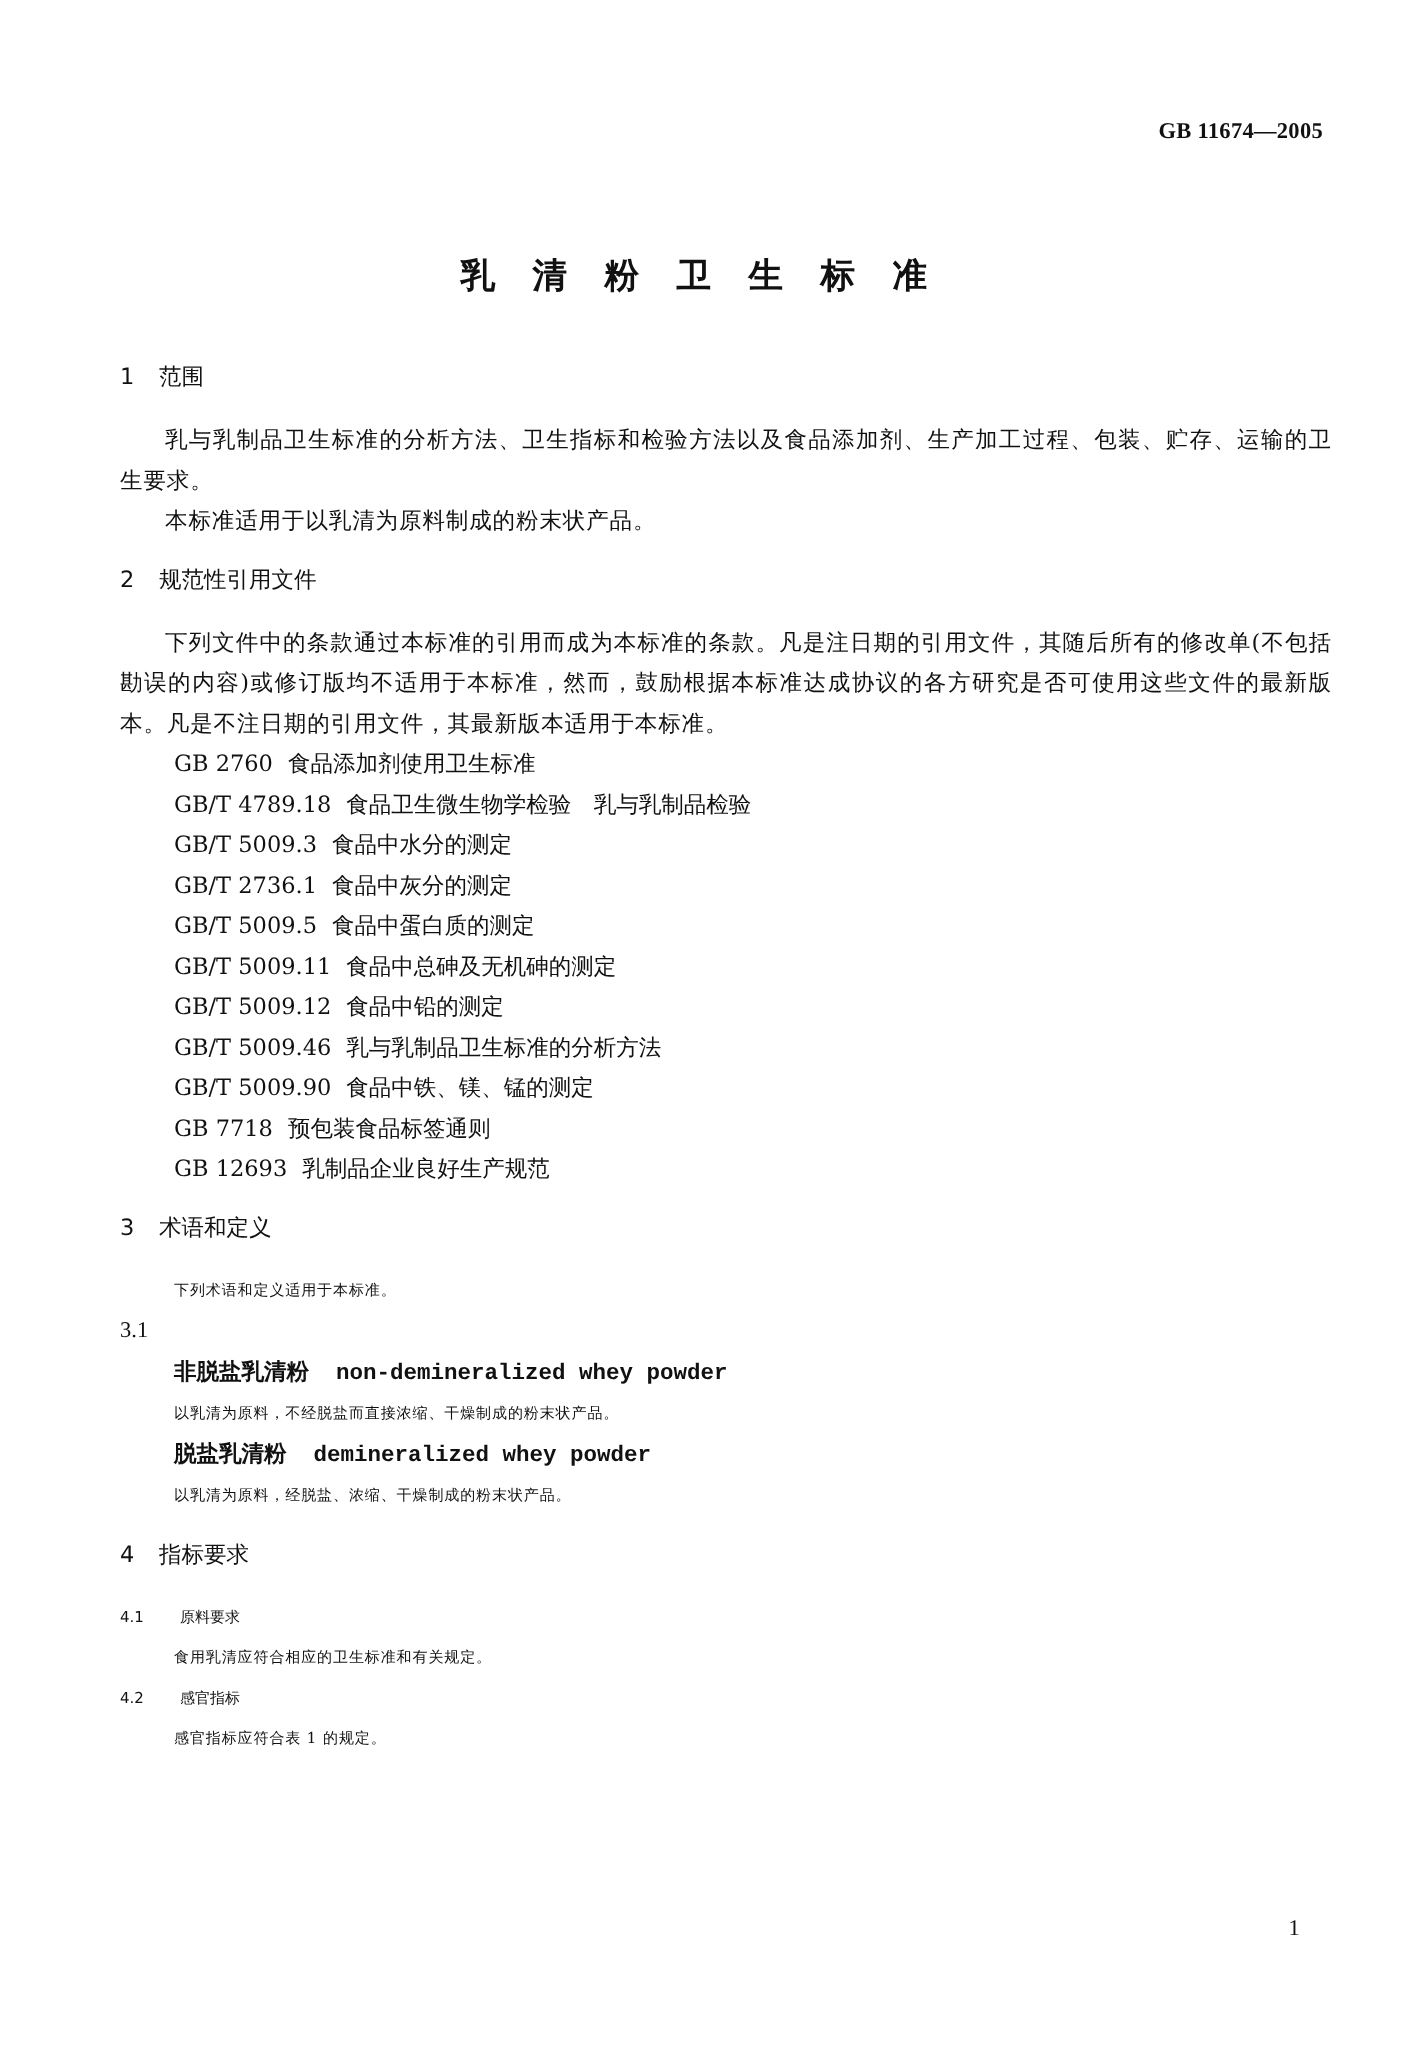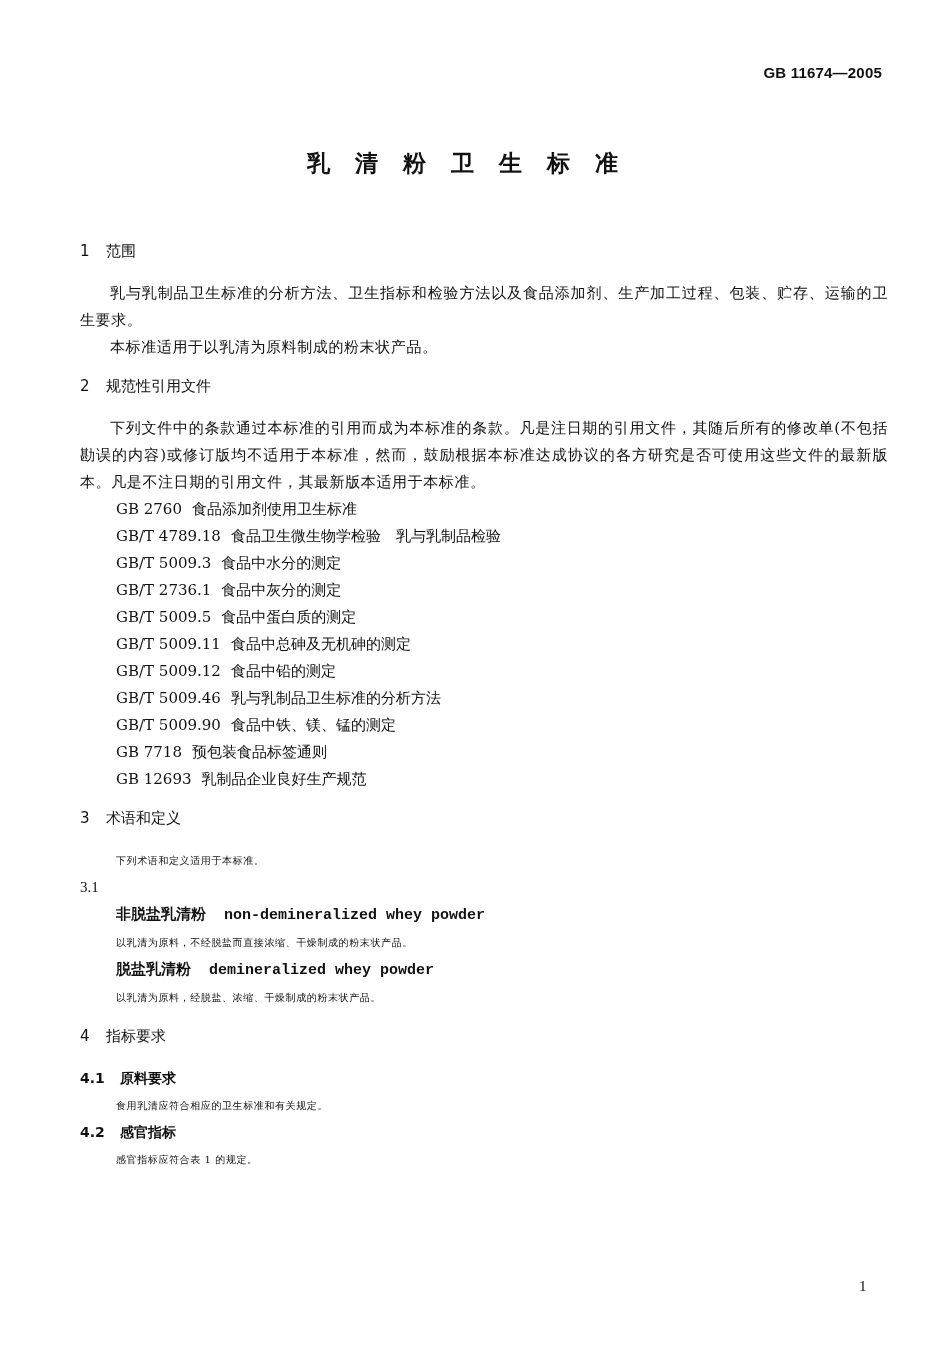--- a/index.html
+++ b/index.html
@@ -2,26 +2,26 @@
 <html><head>
 <meta charset="utf-8">
 <style>
   html, body { margin: 0; padding: 0; background: #ffffff; }
   body {
     width: 950px; height: 1364px; position: relative; overflow: hidden;
     font-family: "DejaVu Serif", "Liberation Serif", serif;
     color: #111111;
   }
   .std-code {
-    position: absolute; top: 64px; right: 68px;
-    font-family: Liberation Sans, sans-serif;
+    position: absolute; top: 80px; right: 68px;
+    font-family: Liberation Serif, serif;
     font-weight: bold; font-size: 15px; letter-spacing: 0.2px;
   }
   .title {
-    position: absolute; top: 148px; left: 0; width: 950px; text-align: center;
+    position: absolute; top: 168px; left: 0; width: 950px; text-align: center;
     font-family: "DejaVu Sans", "Liberation Sans", sans-serif;
     font-weight: bold; font-size: 23px; letter-spacing: 25px;
     box-sizing: border-box;
   }
   .content { position: absolute; top: 240px; left: 80px; width: 808px; }
   .h1 {
     font-family: "DejaVu Sans", "Liberation Sans", sans-serif;
     font-weight: normal; font-size: 15px; height: 22px; line-height: 22px;
   }
   .h1 .num { display: inline-block; width: 26px; }
@@ -36,21 +36,21 @@
     font-size: 15px; line-height: 27px;
   }
   .term {
     font-size: 15px; line-height: 27px; padding-left: 36px; font-weight: bold;
   }
   .term .zh { font-family: "DejaVu Sans", sans-serif; margin-right: 18px; }
   .term .en { font-family: Liberation Mono, monospace; }
   .def { font-size: 10px; line-height: 27px; padding-left: 36px; letter-spacing: 0.6px; }
   .h2 {
     font-family: "DejaVu Sans", "Liberation Sans", sans-serif;
-    font-weight: bold; font-size: 14px; line-height: 27px;
+    font-weight: normal; font-size: 10px; line-height: 27px;
   }
   .h2 .num { display: inline-block; width: 40px; }
   .gap-s { height: 14px; }
   .gap-m { height: 18px; }
   .page-num {
     position: absolute; top: 1278px; left: 859px;
     font-family: "Liberation Serif", serif; font-size: 15px;
   }
 </style>
 </head>

